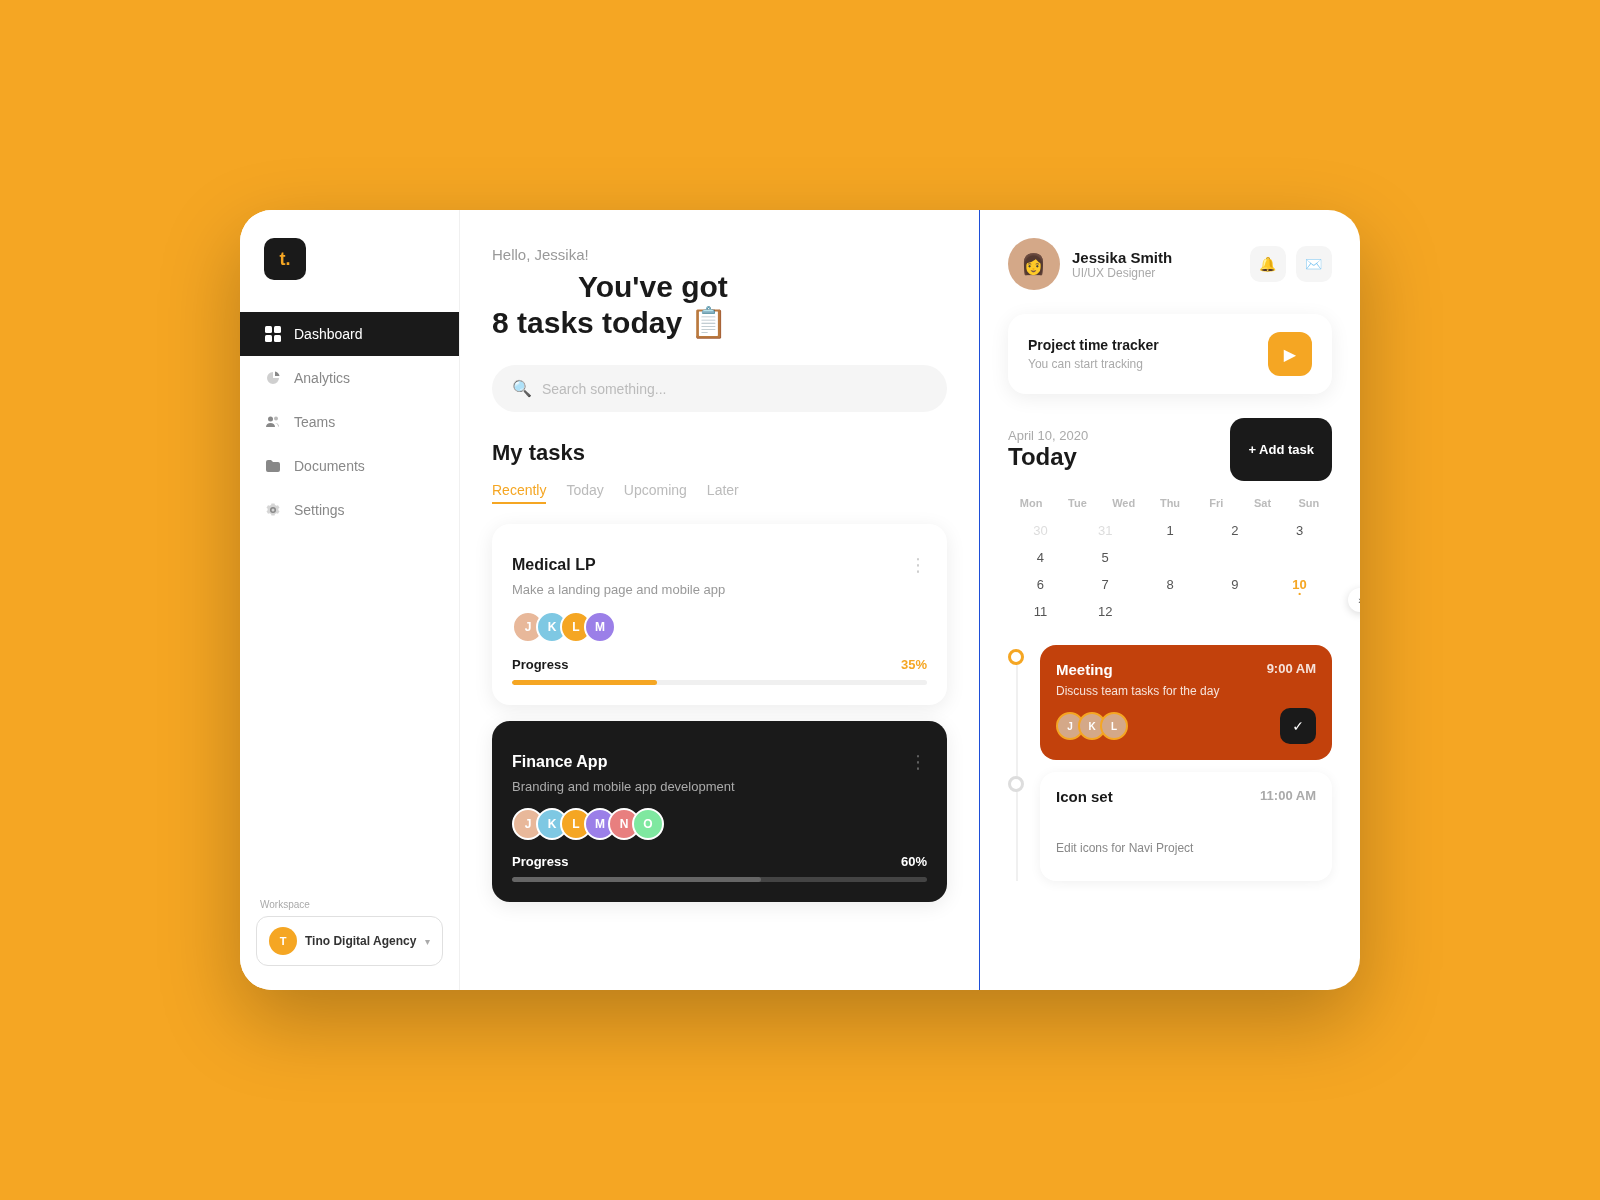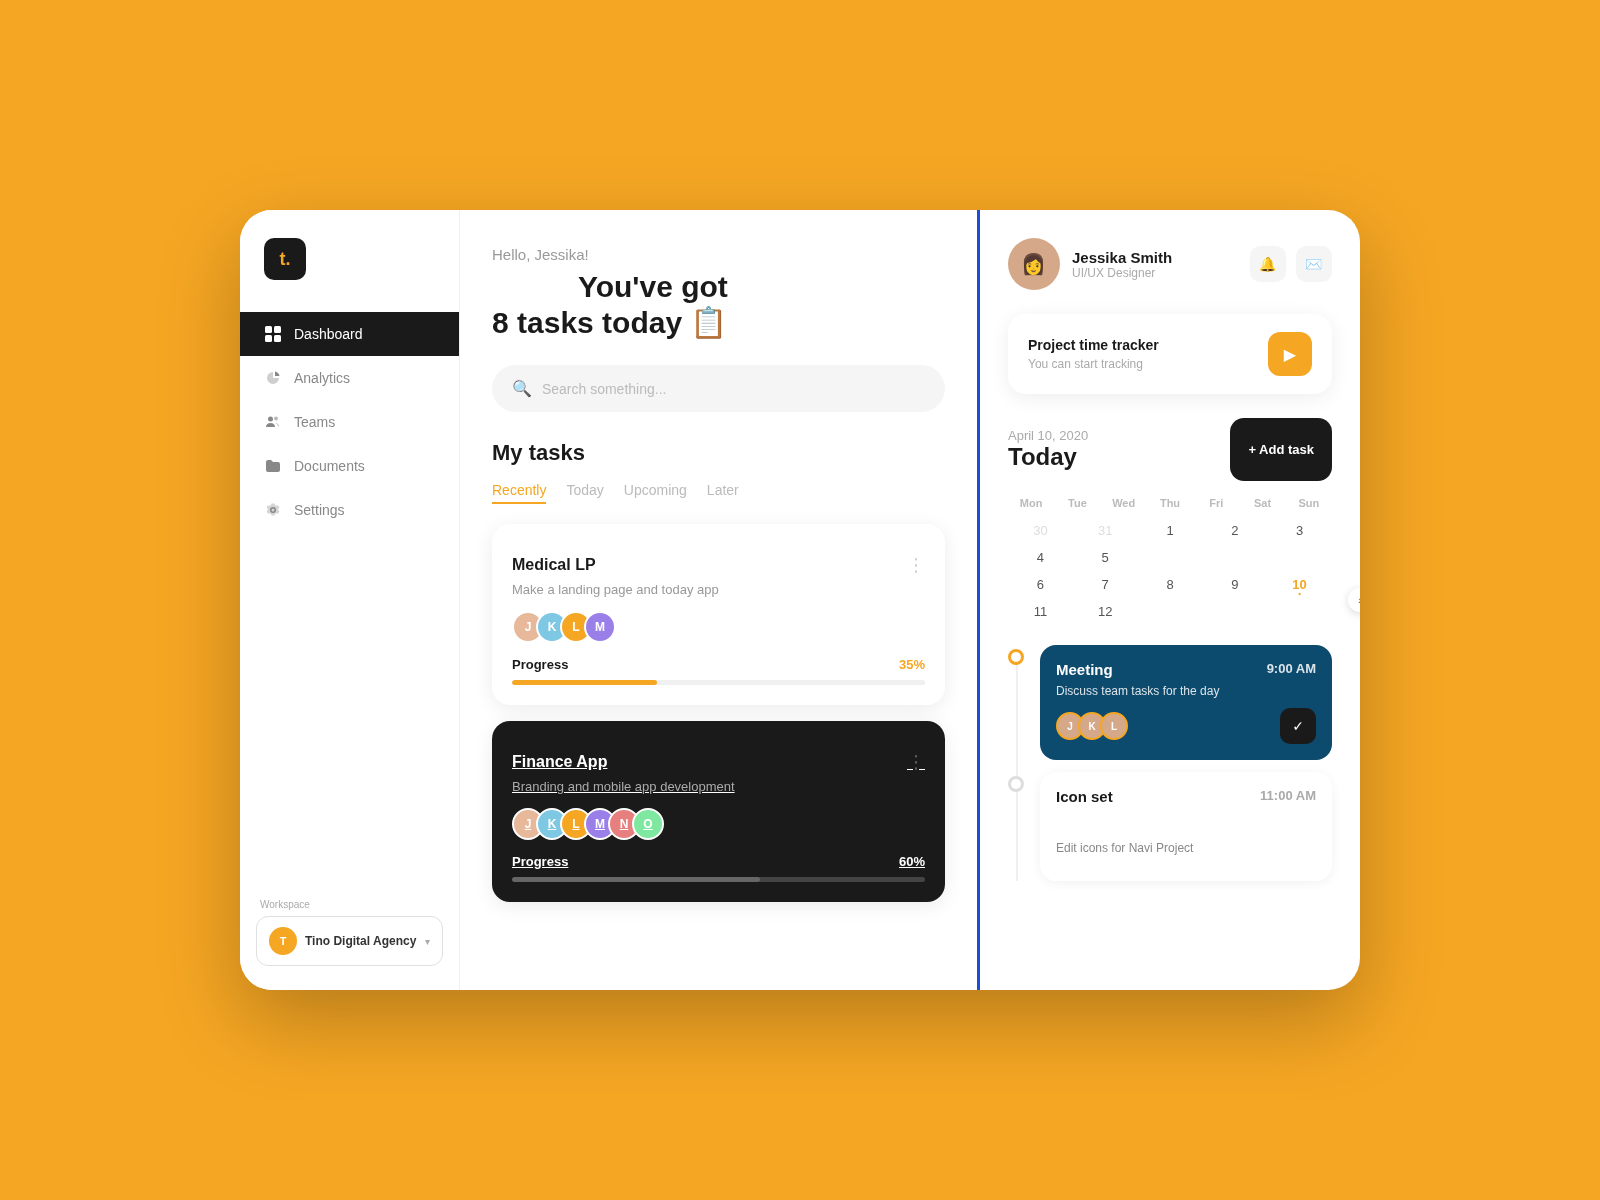--- a/index.html
+++ b/index.html
@@ -122,21 +122,21 @@
     .content-area {
       flex: 1;
       display: flex;
       overflow: hidden;
     }
     
     .left-panel {
       flex: 1;
       padding: 36px 32px;
       overflow-y: auto;
-      border-right: 3px solid #1d4ed8;
+      border-right: 1px solid #1d4ed8;
     }
     .greeting {
       font-size: 15px;
       color: #999;
       margin-bottom: 6px;
     }
     .headline {
       font-size: 30px;
       font-weight: 800;
       color: #1a1a1a;
@@ -185,21 +185,20 @@
     .task-card {
       background: #fff;
       border-radius: 18px;
       padding: 20px;
       box-shadow: 0 4px 20px rgba(0,0,0,0.08);
       margin-bottom: 16px;
     }
     .task-card.dark {
       background: #1a1a1a;
       color: #fff;
-      text-decoration: underline;
     }
     .task-card-header {
       display: flex;
       justify-content: space-between;
       align-items: center;
       margin-bottom: 6px;
       margin-top: 10px;
     }
     .task-name {
       font-size: 16px;
@@ -431,21 +430,21 @@
       background: #fff;
       flex-shrink: 0;
       margin-top: 4px;
       z-index: 1;
     }
     .schedule-dot.secondary {
       border-color: #ddd;
     }
     .event-card {
       flex: 1;
-      background: #0c4a6e;
+      background: #c2410c;
       border-radius: 16px;
       padding: 16px;
       color: #fff;
     }
     .event-card.secondary {
       background: #fff;
       box-shadow: 0 2px 12px rgba(0,0,0,0.06);
     }
     .event-card-header {
       display: flex;
@@ -620,21 +619,21 @@
           <span class="tab">Today</span>
           <span class="tab">Upcoming</span>
           <span class="tab">Later</span>
         </div>
 
         <div class="task-card">
           <div class="task-card-header">
             <span class="task-name">Medical LP</span>
             <span class="three-dots">⋮</span>
           </div>
-          <div class="task-desc">Make a landing page and today app</div>
+          <div class="task-desc">Make a landing page and mobile app</div>
           <div class="avatars">
             <div class="avatar-circle av1">J</div>
             <div class="avatar-circle av2">K</div>
             <div class="avatar-circle av3">L</div>
             <div class="avatar-circle av4">M</div>
           </div>
           <div class="progress-row">
             <span class="progress-label">Progress</span>
             <span class="progress-pct">35%</span>
           </div>

